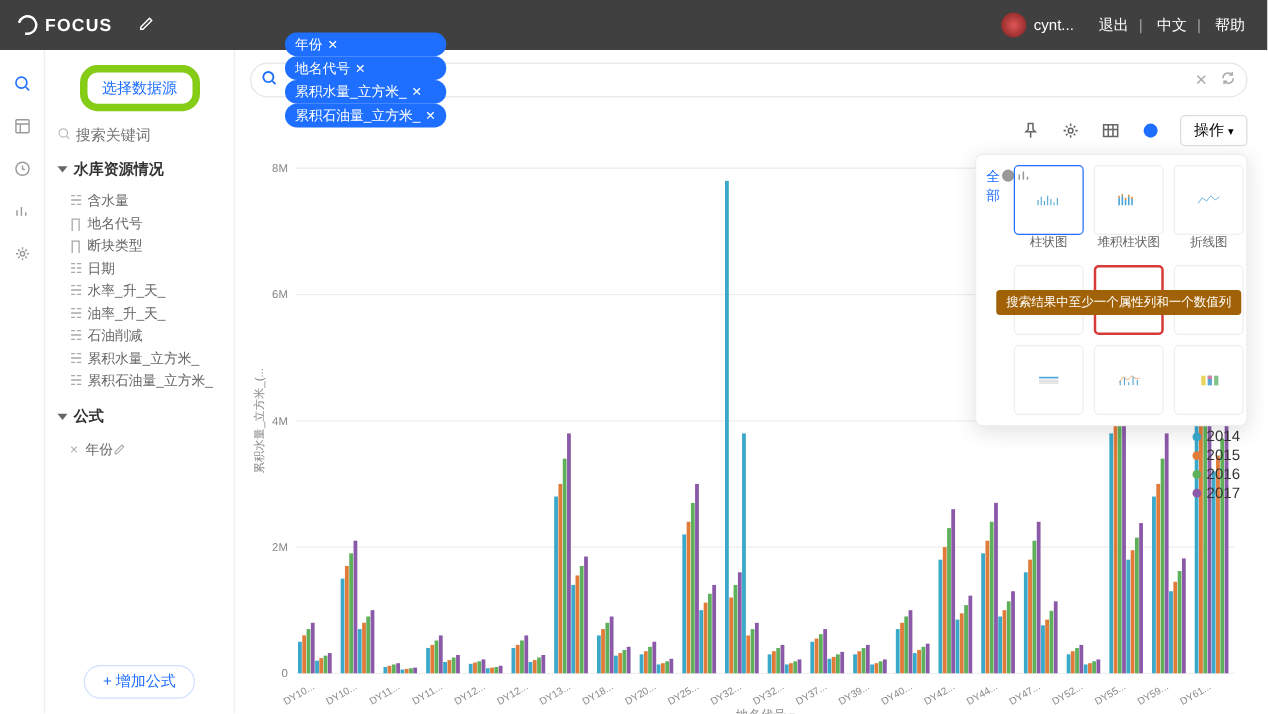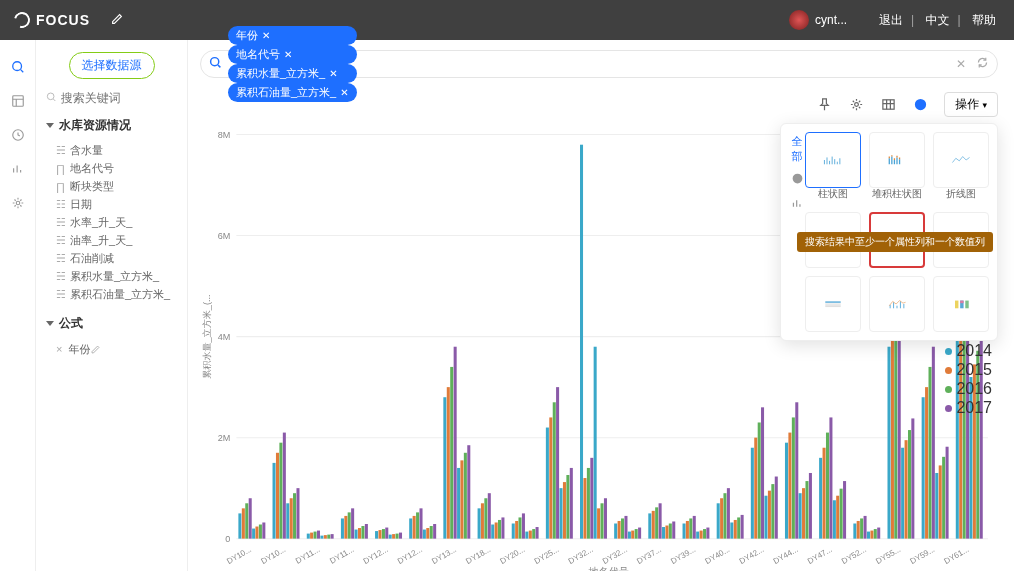--- a/index.html
+++ b/index.html
@@ -10,21 +10,21 @@
 .header .edit { margin-left: 20px; }
 .header-spacer { flex: 1; }
 .avatar { width: 20px; height: 20px; border-radius: 50%; background: radial-gradient(circle,#e05555,#7a1e1e); margin-right: 6px; }
 .hdr-links span { margin: 0 4px; cursor: pointer; }
 .hdr-links span.sep { opacity: .5; }
 .body { display: flex; height: 531px; }
 .rail { width: 36px; border-right: 1px solid #eee; display: flex; flex-direction: column; align-items: center; padding-top: 10px; }
 .rail-item { width: 18px; height: 18px; margin: 8px 0; display: flex; align-items: center; justify-content: center; color: #999; cursor: pointer; }
 .rail-item.active { color: #1e6fff; }
 .sidebar { width: 152px; border-right: 1px solid #eee; padding: 12px 10px; display: flex; flex-direction: column; }
-.choose-src { border: 1px solid #84cc16; color: #1e6fff; border-radius: 14px; padding: 4px 12px; font-size: 12px; background:#fff; }
+.choose-src { border: 6px solid #84cc16; color: #1e6fff; border-radius: 14px; padding: 4px 12px; font-size: 12px; background:#fff; }
 .search-row { margin: 12px 0 8px; display: flex; color: #bbb; }
 .search-row input { border:none; outline:none; font-size:12px; color:#666; width:100%; }
 .section-title { display:flex; align-items:center; color:#333; font-weight:600; margin:4px 0 6px; cursor:pointer; }
 .tri { display:inline-block; width:0;height:0;border-left:4px solid transparent;border-right:4px solid transparent;border-top:5px solid #666; margin-right:5px; }
 .field { display:flex; align-items:center; margin:3px 0 3px 10px; color:#666; font-size:11px; cursor:pointer; }
 .field .ico { width:14px; color:#aaa; font-size:11px; }
 .formula-chip { display:flex; align-items:center; margin:4px 0 0 10px; color:#666; font-size:11px; }
 .sidebar-footer { margin-top:auto; display:flex; justify-content:center; }
 .add-formula { color:#1e6fff; background:#fff; border:1px solid #cfe0ff; border-radius:14px; padding:4px 14px; font-size:12px; }
 .main { flex:1; display:flex; flex-direction:column; padding:10px 16px 6px 12px; position:relative; }
@@ -37,51 +37,51 @@
 .title-row { display:flex; align-items:center; margin:14px 0 6px; }
 .chart-title { font-size:18px; font-weight:500; }
 .title-row .spacer { flex:1; }
 .ticon { width:20px;height:20px; margin-left:12px; color:#666; cursor:pointer; display:flex; align-items:center; justify-content:center; }
 .ticon.active { color:#1e6fff; }
 .ops-btn { border:1px solid #ddd; border-radius:4px; padding:3px 10px; margin-left:14px; font-size:12px; cursor:pointer; background:#fff; }
 .chart-area { flex:1; position:relative; }
 svg.chart { width:100%; height:100%; }
 .popover { position:absolute; top:0; right:0; width:218px; background:#fff; border:1px solid #eee; border-radius:6px; box-shadow:0 4px 18px rgba(0,0,0,.12); padding:8px; }
 .popover-top { display:flex; }
-.pv-rail { width:22px; display:flex; flex-direction:column; align-items:center; padding-top:2px; }
+.pv-rail { width:22px; display:flex; flex-direction:row; align-items:flex-start; padding-top:2px; }
 .pv-rail span { color:#1e6fff; font-size:11px; margin-bottom:8px; text-align:center; cursor:pointer; }
 .pv-rail .picon { color:#999; margin-bottom:10px; cursor:pointer; }
 .pv-grid { display:grid; grid-template-columns:repeat(3,56px); gap:8px 8px; }
 .thumb { border:1px solid #eee; border-radius:4px; height:56px; display:flex; flex-direction:column; align-items:center; justify-content:center; padding:21px; position:relative; cursor:pointer; }
 .thumb.sel { border-color:#1e6fff; }
 .thumb.red { border:2px solid #d83a3a; }
 .thumb .lbl { position:absolute; bottom:-14px; font-size:10px; color:#666; width:64px; text-align:center; }
 .thumb svg { width:48px; height:28px; }
 .tooltip { position:absolute; bottom:88px; left:16px; right:4px; background:#a16207; color:#fff; font-size:10px; padding:3px 4px; border-radius:3px; text-align:center; }
-.legend { position:absolute; right:6px; top:218px; font-size:16px; }
+.legend { position:absolute; right:6px; top:218px; font-size:12px; }
 .legend div { display:flex; align-items:center; margin:1px 0; }
 .legend .dot { width:7px;height:7px;border-radius:50%; margin-right:4px; }
 </style>
 </head>
 <body>
 
 <div class="header">
   <div class="brand">
     <span class="brand-icon"></span>
     <span>FOCUS</span>
   </div>
   <span class="edit">
     <svg width="14" height="14" viewBox="0 0 16 16" fill="none" stroke="#fff" stroke-width="1.3">
         <path d="M3 11l8-8 2 2-8 8H3v-2z"></path>
       </svg>
   </span>
   <div class="header-spacer"></div>
   <div class="avatar"></div>
   <span>cynt...</span>
-  <div class="hdr-links" style="margin-left:28px">
+  <div class="hdr-links" style="margin-left:16px">
     <span>退出</span><span class="sep">|</span>
     <span>中文</span><span class="sep">|</span>
     <span>帮助</span>
   </div>
 </div>
 
 <div class="body">
   <div class="rail">
     <div class="rail-item active">
         <svg width="14" height="14" viewBox="0 0 16 16" fill="none" stroke="currentColor" stroke-width="1.5">
@@ -170,20 +170,23 @@
     <div class="section-title" style="margin-top:10px">
         <span class="tri"></span>
         <span>公式</span>
       </div>
     <div class="formula-chip">
       <span><span style="color:#aaa;margin-right:6px">×</span><span>年份</span></span>
       <svg width="11" height="11" viewBox="0 0 16 16" fill="none" stroke="#aaa" stroke-width="1.3">
           <path d="M3 11l8-8 2 2-8 8H3v-2z"></path>
         </svg>
     </div>
+    <div class="sidebar-footer">
+        <button class="add-formula">+ 增加公式</button>
+      </div>
   </div>
 
   <div class="main">
     <div class="pillbar">
       <span class="mag"><svg width="13" height="13" viewBox="0 0 16 16" fill="none" stroke="currentColor" stroke-width="1.8">
             <circle cx="7" cy="7" r="5"></circle>
             <path d="M11 11l3 3"></path>
           </svg></span>
       <span id="pills">
           <span class="pill">

